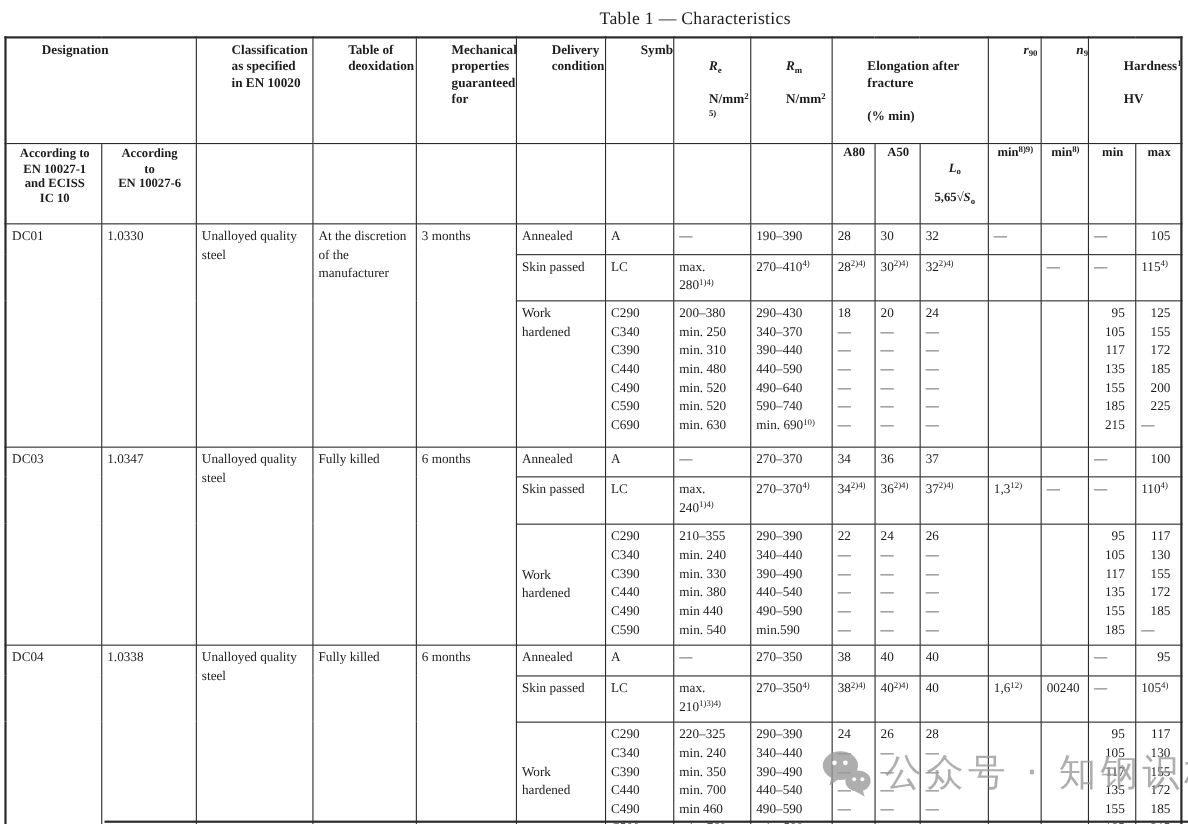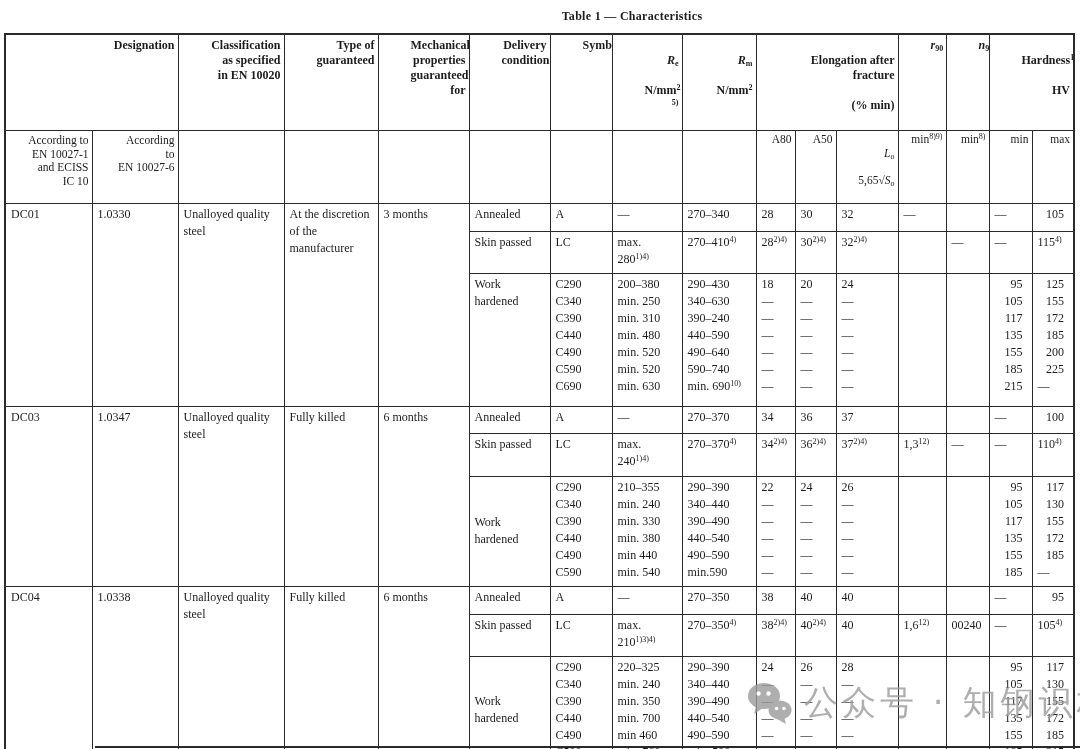--- a/index.html
+++ b/index.html
@@ -1,25 +1,25 @@
 <!DOCTYPE html>
 <html><head>
 <meta charset="utf-8">
 <style>
   html,body{margin:0;padding:0;background:#fff;}
   .page{position:relative;width:1080px;height:749px;background:#fff;overflow:hidden;
         font-family:"Liberation Serif","DejaVu Serif",serif;color:#1c1c1c;}
   .title{position:absolute;left:184px;right:0;top:9px;text-align:center;
-         font-weight:bold;font-size:12px;letter-spacing:.3px;}
+         font-weight:normal;font-size:16px;letter-spacing:.3px;}
   table{position:absolute;left:4px;top:33px;width:1069px;border-collapse:collapse;
         table-layout:fixed;border:2px solid #2a2a2a;}
   th,td{border:1px solid #2a2a2a;vertical-align:top;padding:2px 3px 2px 5px;
         font-size:12px;line-height:15px;white-space:pre-line;overflow:hidden;}
-  thead tr.h1 th{font-weight:bold;text-align:right;padding-top:3px;padding-left:32px;}
-  thead tr.h2 th{font-weight:normal;text-align:right;font-size:11.5px;line-height:13.5px;}
+  thead tr.h1 th{font-weight:bold;text-align:left;padding-top:3px;padding-left:32px;}
+  thead tr.h2 th{font-weight:bold;text-align:center;font-size:11.5px;line-height:13.5px;}
   thead tr.h2 th.acc{padding-top:3px;}
   .norm{font-weight:bold;}
   .it{font-style:italic;}
   sup{font-size:8px;line-height:0;vertical-align:4px;}
   sub{font-size:8px;line-height:0;vertical-align:-2px;}
   tbody td{line-height:17px;}
   td.vmid{vertical-align:middle;}
   .line{line-height:17px;}
   .rnum{text-align:right;padding-right:6px;}
   .watermark{position:absolute;left:746px;top:680px;display:flex;align-items:center;
@@ -51,21 +51,21 @@
         <col style="width:62px">
       <col style="width:48px">
         <col style="width:43px">
         <col style="width:43px">
       <col style="width:42px">
     </colgroup>
     <thead>
       <tr class="h1" style="height:77px">
         <th colspan="2">Designation</th>
         <th>Classification as specified in EN 10020</th>
-        <th>Type of guaranteed</th>
+        <th>Table of deoxidation</th>
         <th>Mechanical properties guaranteed for</th>
         <th>Delivery condition</th>
         <th>Symbol</th>
         <th>
           <div><span class="it">R</span><sub>e</sub></div>
           <div class="norm">N/mm<sup>2 5)</sup></div>
         </th>
         <th>
           <div><span class="it">R</span><sub>m</sub></div>
           <div class="norm">N/mm<sup>2</sup></div>
@@ -111,21 +111,21 @@
     <tbody id="table-body">
         <tr style="height: 28px;">
           <td rowspan="3">DC01</td>
           <td rowspan="3">1.0330</td>
           <td rowspan="3">Unalloyed quality steel</td>
           <td rowspan="3">At the discretion of the manufacturer</td>
           <td rowspan="3">3 months</td>
           <td>Annealed</td>
           <td><div class="line">A</div></td>
           <td><div class="line">—</div></td>
-          <td><div class="line">270–340</div></td>
+          <td><div class="line">190–390</div></td>
           <td><div class="line">28</div></td>
           <td><div class="line">30</div></td>
           <td><div class="line">32</div></td>
           <td><div class="line">—</div></td>
           <td></td>
           <td><div class="line">—</div></td>
           <td><div class="line rnum">105</div></td>
         </tr>
         <tr style="height: 42px;">
           <td>Skin passed</td>
@@ -137,21 +137,21 @@
           <td><div class="line">32<sup>2)4)</sup></div></td>
           <td></td>
           <td><div class="line">—</div></td>
           <td><div class="line">—</div></td>
           <td><div class="line">115<sup>4)</sup></div></td>
         </tr>
         <tr style="height: 133px;">
           <td>Work hardened</td>
           <td><div class="line">C290</div><div class="line">C340</div><div class="line">C390</div><div class="line">C440</div><div class="line">C490</div><div class="line">C590</div><div class="line">C690</div></td>
           <td><div class="line">200–380</div><div class="line">min. 250</div><div class="line">min. 310</div><div class="line">min. 480</div><div class="line">min. 520</div><div class="line">min. 520</div><div class="line">min. 630</div></td>
-          <td><div class="line">290–430</div><div class="line">340–630</div><div class="line">390–240</div><div class="line">440–590</div><div class="line">490–640</div><div class="line">590–740</div><div class="line">min. 690<sup>10)</sup></div></td>
+          <td><div class="line">290–430</div><div class="line">340–370</div><div class="line">390–440</div><div class="line">440–590</div><div class="line">490–640</div><div class="line">590–740</div><div class="line">min. 690<sup>10)</sup></div></td>
           <td><div class="line">18</div><div class="line">—</div><div class="line">—</div><div class="line">—</div><div class="line">—</div><div class="line">—</div><div class="line">—</div></td>
           <td><div class="line">20</div><div class="line">—</div><div class="line">—</div><div class="line">—</div><div class="line">—</div><div class="line">—</div><div class="line">—</div></td>
           <td><div class="line">24</div><div class="line">—</div><div class="line">—</div><div class="line">—</div><div class="line">—</div><div class="line">—</div><div class="line">—</div></td>
           <td></td>
           <td></td>
           <td><div class="line rnum">95</div><div class="line rnum">105</div><div class="line rnum">117</div><div class="line rnum">135</div><div class="line rnum">155</div><div class="line rnum">185</div><div class="line rnum">215</div></td>
           <td><div class="line rnum">125</div><div class="line rnum">155</div><div class="line rnum">172</div><div class="line rnum">185</div><div class="line rnum">200</div><div class="line rnum">225</div><div class="line">—</div></td>
         </tr>
         <tr style="height: 27px;">
           <td rowspan="3">DC03</td>

